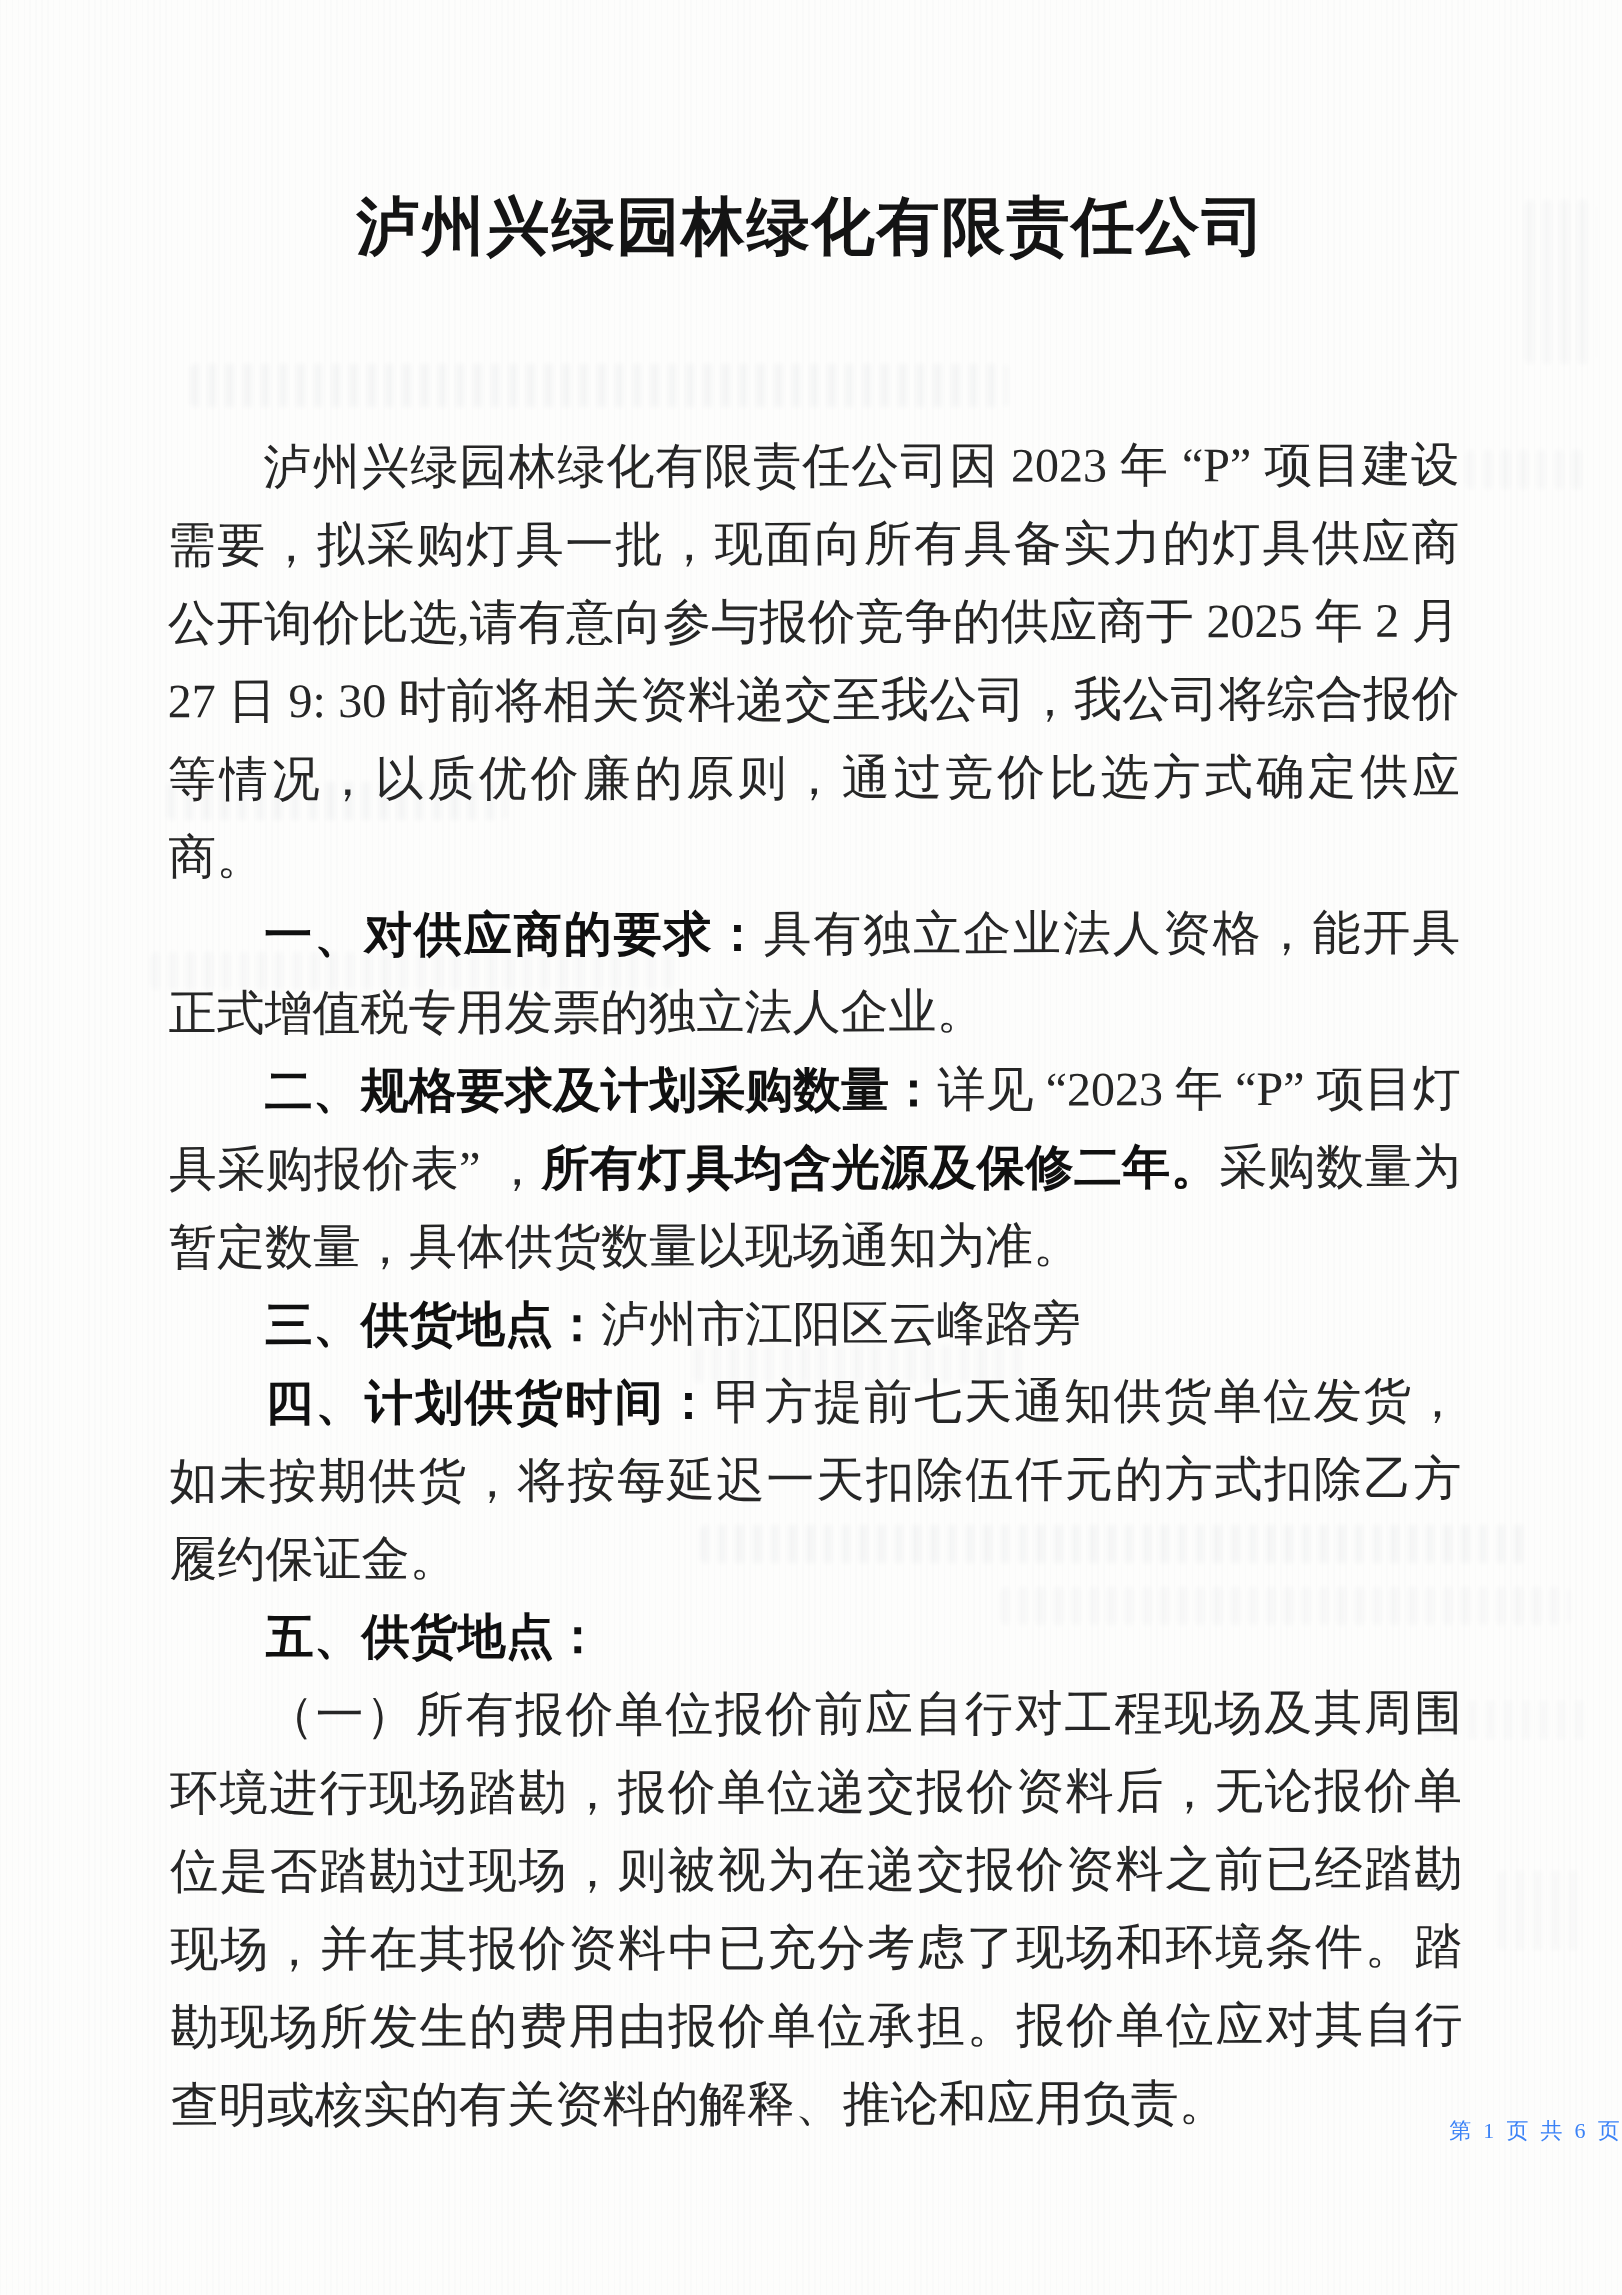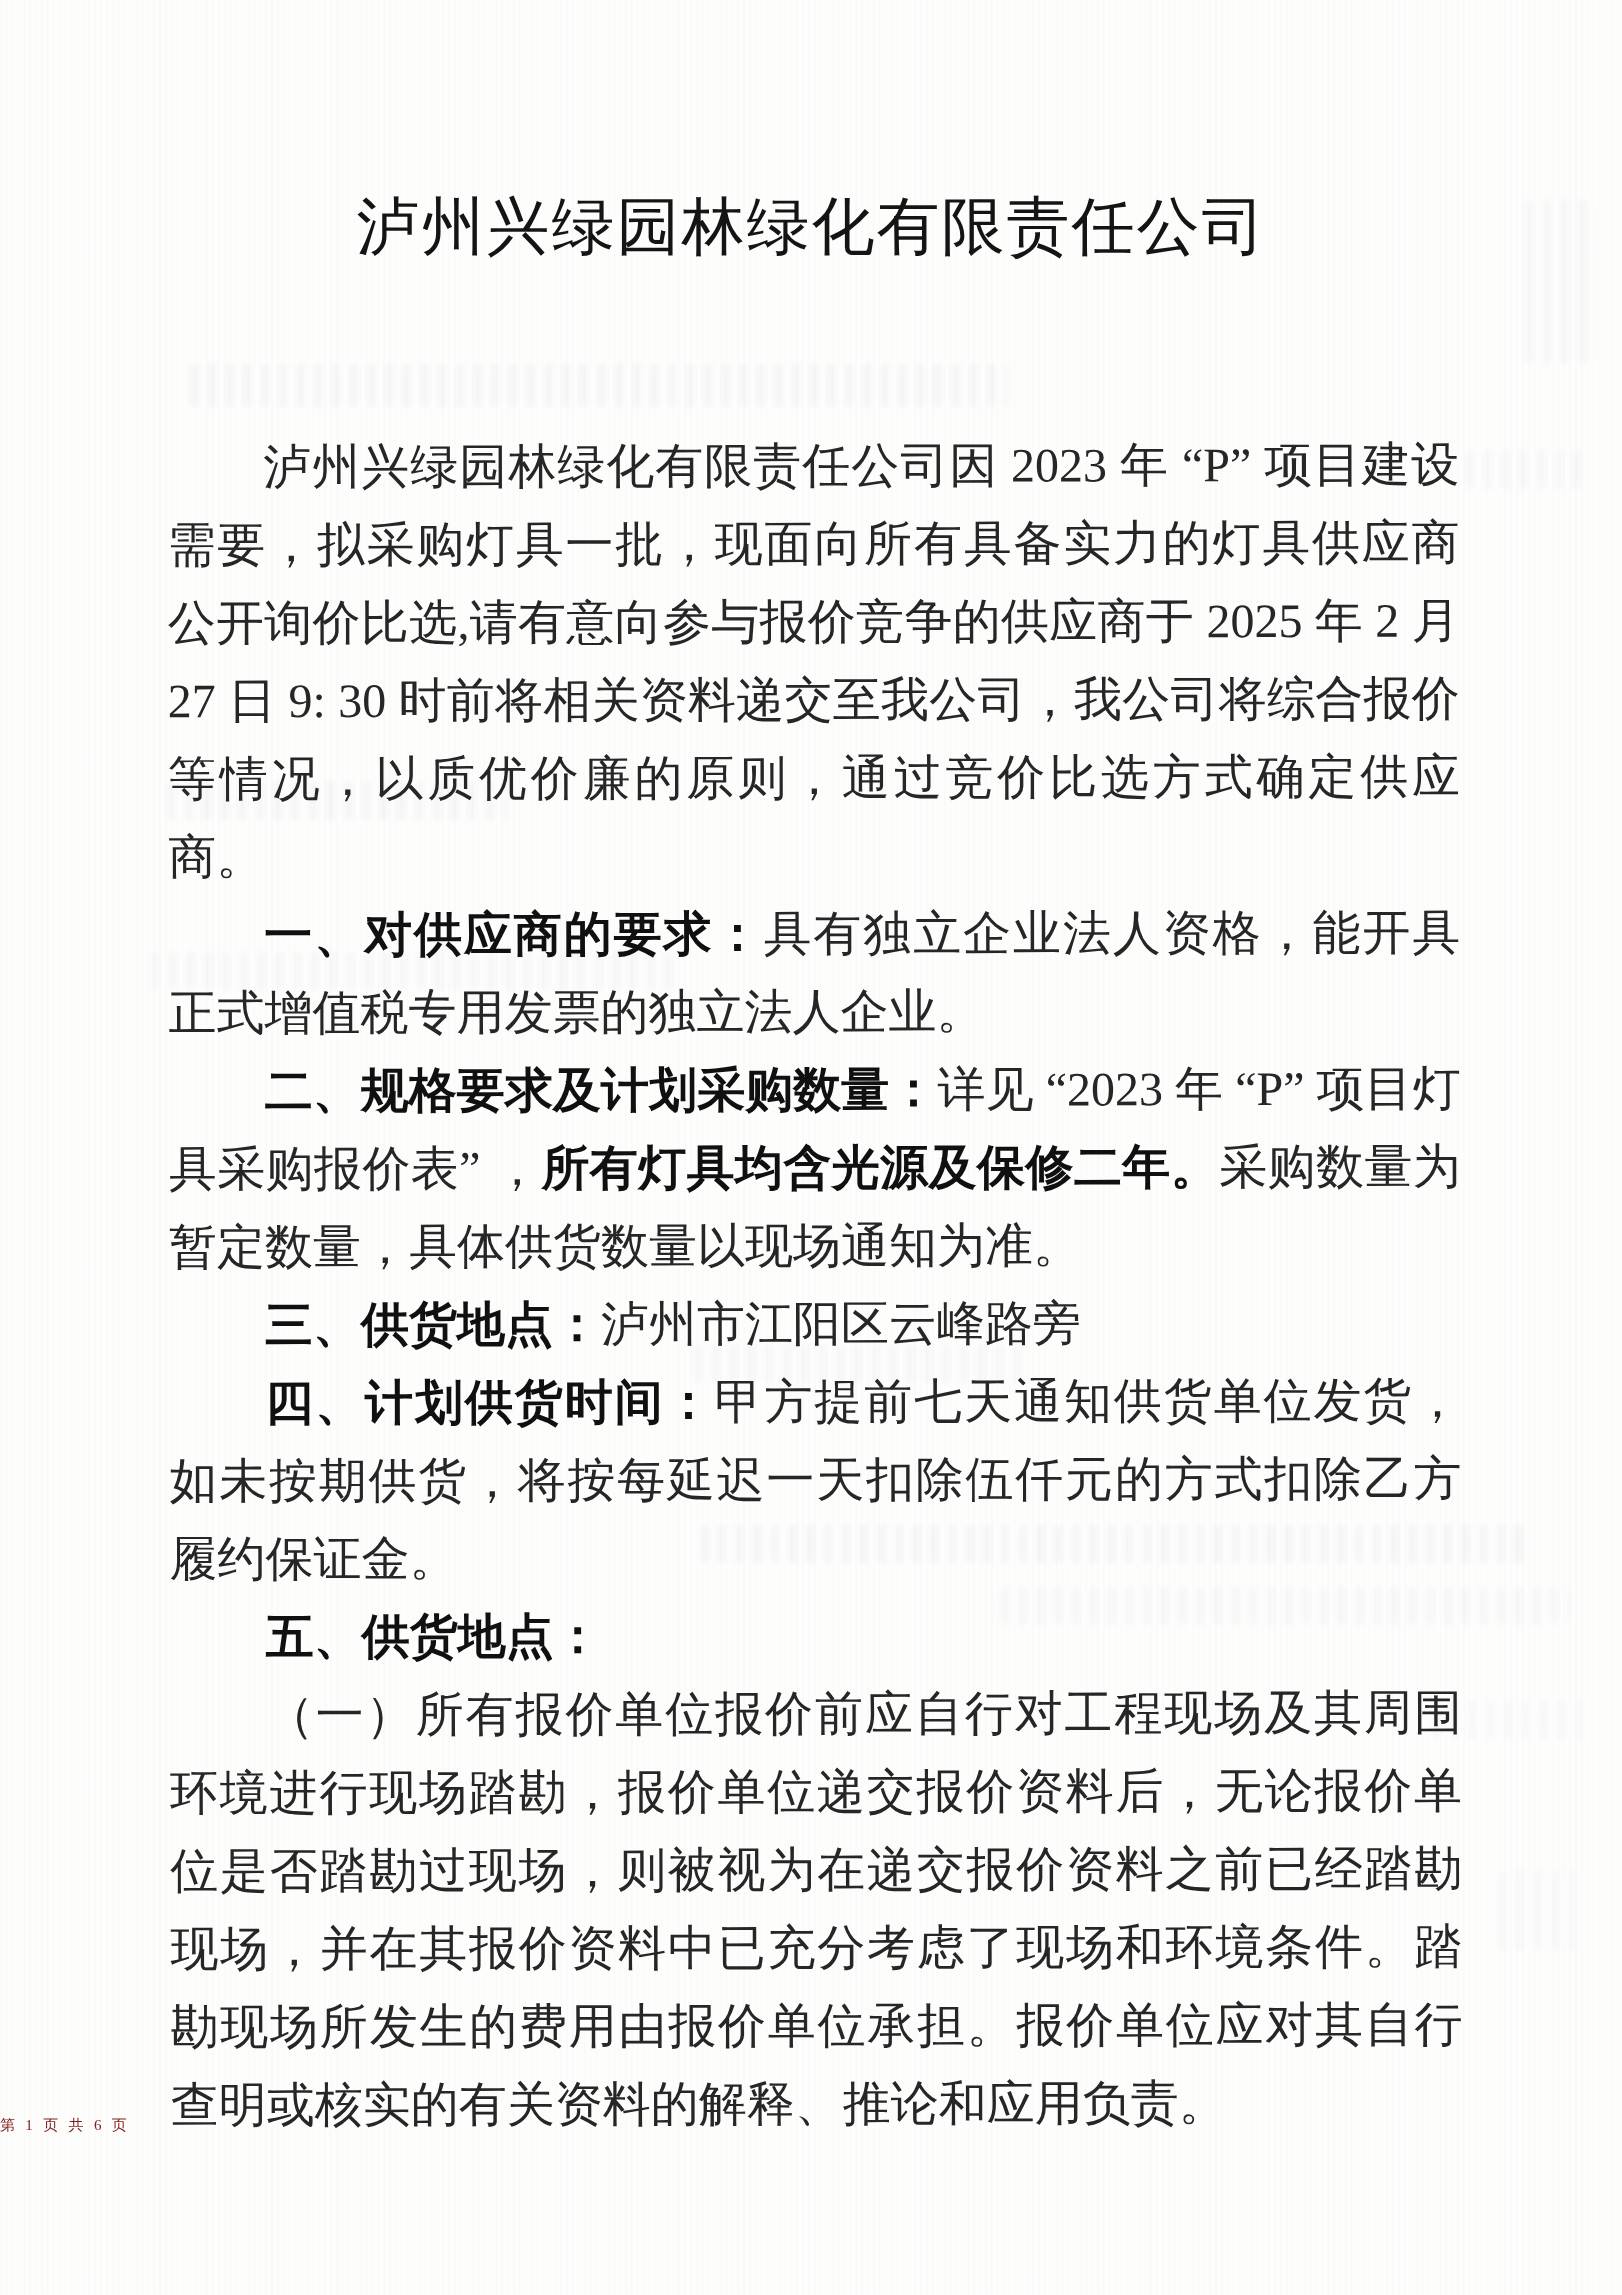--- a/index.html
+++ b/index.html
@@ -21,21 +21,21 @@
         rgba(90,110,130,0.020) 0px, rgba(90,110,130,0.020) 1.3px,
         rgba(0,0,0,0) 1.3px, rgba(0,0,0,0) 5.9px);
     pointer-events: none;
   }
   .title-block {
     position: absolute;
     top: 186px;
     left: 0;
     width: 100%;
     text-align: center;
-    font-weight: 400;
+    font-weight: 700;
     font-size: 63px;
     line-height: 82px;
     letter-spacing: 2px;
     color: #141414;
   }
   .title-line { white-space: nowrap; }
   .body-block {
     position: absolute;
     top: 427px;
     left: 169px;
@@ -52,24 +52,24 @@
   }
   .body-block .b {
     font-weight: 700;
     color: #101010;
   }
   .footer {
     position: absolute;
     top: 2116px;
     left: 0;
     width: 100%;
-    text-align: left;
-    font-size: 15px;
+    text-align: right;
+    font-size: 22px;
     letter-spacing: 3.3px;
-    color: #7f1d1d;
+    color: #3b82f6;
   }
   .smudge {
     position: absolute;
     background: repeating-linear-gradient(90deg,
       rgba(55,70,95,0.55) 0px, rgba(55,70,95,0.55) 8.5px,
       rgba(0,0,0,0) 8.5px, rgba(0,0,0,0) 17.7px);
     opacity: 0.065;
     filter: blur(2.6px);
     border-radius: 5.2px;
     pointer-events: none;

